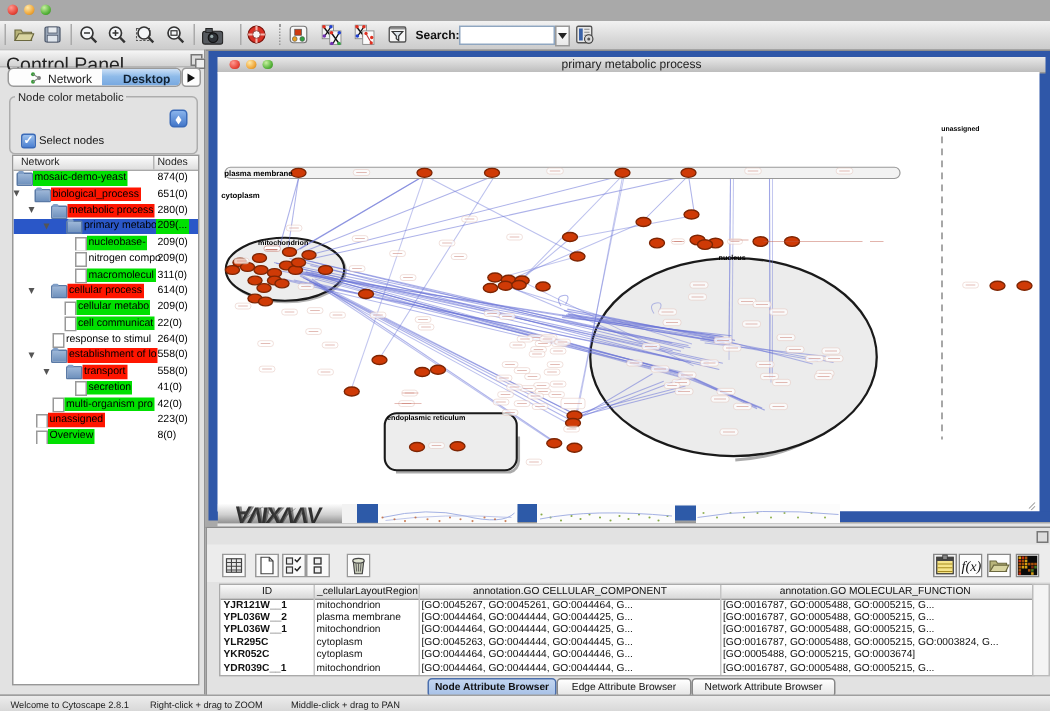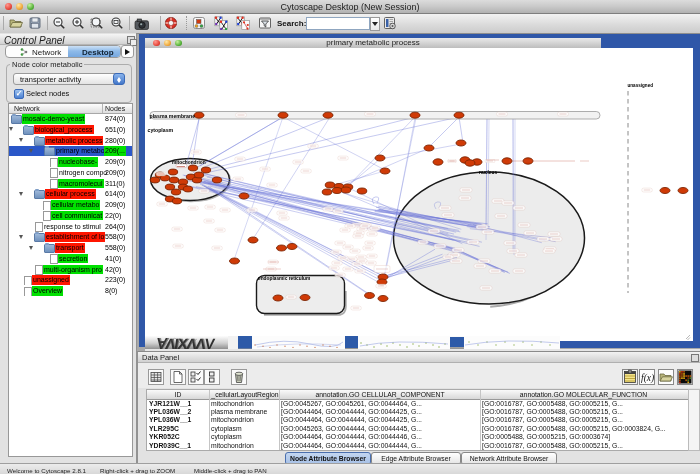--- a/index.html
+++ b/index.html
@@ -11,21 +11,21 @@
 #mactitle .t{width:100%;text-align:center;font-size:9px;color:#222;top:2px;left:0;}
 .light{width:7px;height:7px;border-radius:50%;top:3px;}
 #toolbar{left:0;top:14px;width:700px;height:19px;background:linear-gradient(#f2f2f2,#d9d9d9 60%,#cccccc);border-bottom:1px solid #8e8e8e;}
 .tsep{top:2px;width:1px;height:14px;background:#aaa;}
 #searchlbl{left:277px;top:5px;font-size:8px;color:#111;font-weight:bold;}
 #searchbox{left:306px;top:3px;width:62px;height:11px;background:#fff;border:1px solid #8fa6c0;}
 #searchdrop{left:370px;top:3px;width:8px;height:12px;background:linear-gradient(#fff,#e8e8e8);border:1px solid #999;}
 #searchdrop:after{content:"";position:absolute;left:1px;top:4px;border:3px solid transparent;border-top:4px solid #222;}
 #cpanel{left:0;top:33px;width:136px;height:430px;background:#e2e2e2;border-right:1px solid #929292;}
 #cphead{left:0;top:1px;width:136px;height:10px;background:linear-gradient(#f5f5f5,#d2d2d2);border-bottom:1px solid #b5b5b5;}
-#cphead .t{left:4px;top:1px;font-size:10px;color:#222;font-style:italic;}
+#cphead .t{left:4px;top:1px;font-size:13px;color:#222;}
 #cpfloat{left:127px;top:3px;width:6px;height:6px;border:1px solid #777;background:#ddd;}
 #cpfloat:after{content:"";position:absolute;left:1.5px;top:1.5px;width:5px;height:5px;border:1px solid #777;background:#eee;}
 #tabbar{left:5px;top:12px;width:114px;height:11px;background:#fdfdfd;border:1px solid #9a9a9a;border-radius:4px;overflow:hidden;}
 #tabmosaic{left:62px;top:0px;width:52px;height:11px;background:linear-gradient(#cce0f6,#8fbbe9 45%,#77a8e0);}
 #tabarrow{left:121px;top:12px;width:11px;height:11px;background:#fdfdfd;border:1px solid #9a9a9a;border-radius:3px;}
 #tabarrow:after{content:"";position:absolute;left:3px;top:2.5px;border:3.5px solid transparent;border-left:5px solid #111;}
 .groupbox{left:6px;top:31px;width:124px;height:37px;border:1px solid #adadad;border-radius:4px;}
 #grouplbl{left:10px;top:27px;font-size:7.5px;color:#222;background:#e2e2e2;padding:0 2px;}
 #dropdown{left:13px;top:40px;width:109px;height:10px;background:linear-gradient(#ffffff,#e3e3e3);border:1px solid #9a9a9a;border-radius:3px;}
 #dropdown .t{left:6px;top:1px;font-size:7.5px;color:#111;}
@@ -42,21 +42,21 @@
 .trow{left:0;width:123px;height:10.7px;font-size:7px;color:#000;white-space:nowrap;overflow:hidden;}
 .trow .lbl{position:absolute;top:0.5px;padding:0 1px;line-height:9.5px;}
 .trow .num{position:absolute;top:0.5px;line-height:9.5px;left:95px;padding:0 1px;}
 .bgG{background:#00e000;}
 .bgR{background:#ff1500;}
 .tri{position:absolute;top:3px;width:0;height:0;border:2.8px solid transparent;border-top:4px solid #555;}
 .fold{position:absolute;top:1.5px;width:9px;height:7px;background:linear-gradient(#9db7d8,#6f91bd);border:1px solid #5a7aa6;border-radius:1px;}
 .fold:before{content:"";position:absolute;left:0;top:-2px;width:4px;height:2px;background:#7f9ec7;border-radius:1px 1px 0 0;}
 .file{position:absolute;top:1px;width:6px;height:8px;background:#fff;border:1px solid #999;}
 #nwin{left:139px;top:34px;width:561px;height:313px;background:#2f57a8;}
-#ntitle{left:6px;top:3.5px;width:456px;height:10px;background:linear-gradient(#e9e9e9,#cfcfcf 60%,#bdbdbd);border-bottom:1px solid #9a9a9a;}
+#ntitle{left:6px;top:3.5px;width:552px;height:10px;background:linear-gradient(#e9e9e9,#cfcfcf 60%,#bdbdbd);border-bottom:1px solid #9a9a9a;}
 #ntitle .t{width:100%;left:0;top:0.5px;text-align:center;font-size:8px;color:#222;}
 .nlight{width:6.5px;height:6.5px;border-radius:50%;top:5.5px;}
 #canvas{left:6px;top:14px;width:548px;height:293px;background:#fff;overflow:hidden;}
 #bstrip{left:145px;top:336px;width:415px;height:13px;overflow:hidden;}
 #bluebar{left:560px;top:341px;width:140px;height:6.5px;background:#2f57a8;}
 #understrip{left:145px;top:348.5px;width:555px;height:3.5px;background:#e6e6e6;}
 #dpanel{left:137px;top:351px;width:563px;height:112px;background:#e2e2e2;border-top:1px solid #8a8a8a;border-left:1px solid #929292;}
 #dphead{left:0;top:0;width:563px;height:10px;background:linear-gradient(#f2f2f2,#d0d0d0);border-bottom:1px solid #b0b0b0;}
 #dphead .t{left:4px;top:1px;font-size:7.5px;color:#222;}
 #dpfloat{left:553px;top:2px;width:6px;height:6px;border:1px solid #777;background:#ddd;}
@@ -71,23 +71,20 @@
 .d3{position:absolute;left:134px;}
 .d4{position:absolute;left:335px;}
 #dscroll{left:550px;top:37px;width:10px;height:60px;background:#f4f4f4;border:1px solid #bbb;}
 .btab{top:100px;height:11px;border:1px solid #888;background:linear-gradient(#ffffff,#e4e4e4);font-size:6.8px;color:#111;text-align:center;line-height:11px;border-radius:3px;}
 #btab1{left:147px;width:84px;background:linear-gradient(#c3d6f0,#a6c0e6);border:1px solid #4a6fae;font-weight:bold;}
 #status{left:0;top:463px;width:700px;height:11px;background:linear-gradient(#ececec,#d6d6d6);border-top:1px solid #9f9f9f;font-size:6.2px;color:#222;}
 </style>
 </head>
 <body>
 <div id="app">
-  <div id="mactitle" class="abs">
-    <div class="t abs">Cytoscape Desktop (New Session)</div>
-  </div>
   <div class="light abs" style="left:5px;background:radial-gradient(circle at 35% 30%,#ff9990,#e8483c 60%,#b02318);"></div>
   <div class="light abs" style="left:15.5px;background:radial-gradient(circle at 35% 30%,#ffe9a8,#f0a83c 60%,#c07d18);"></div>
   <div class="light abs" style="left:26.5px;background:radial-gradient(circle at 35% 30%,#c8f0a0,#58b43c 60%,#2d8018);"></div>
   <div id="toolbar" class="abs">
     <div class="tsep abs" style="left:3px"></div>
     <div class="tsep abs" style="left:47px"></div>
     <div class="tsep abs" style="left:129px"></div>
     <div class="tsep abs" style="left:160px"></div>
     <div class="tsep abs" style="left:186px;background:none;border-left:1px dotted #999;"></div>
     <svg class="abs" style="left:9px;top:2px;" width="14" height="14" viewBox="0 0 14 14">
@@ -192,23 +189,20 @@
           <circle cx="2" cy="6.5" r="1.3" fill="#3a9a3a"></circle>
           <circle cx="6" cy="4" r="1.3" fill="#777"></circle>
           <path d="M2 1.5 L6 4 L2 6.5" stroke="#888" stroke-width="0.7" fill="none"></path>
         </svg>
       <div class="abs" style="left:26px;top:1.5px;font-size:8px;color:#222;">Network</div>
       <div class="abs" style="left:76px;top:1.5px;font-size:8px;color:#123;font-weight:bold;">Desktop</div>
     </div>
     <div id="tabarrow" class="abs"></div>
     <div class="groupbox abs"></div>
     <div id="grouplbl" class="abs">Node color metabolic</div>
-    <div id="dropdown" class="abs">
-        <div class="t abs">transporter activity</div>
-      </div>
     <div id="stepper" class="abs"></div>
     <div id="checkbox" class="abs">✓</div>
     <div id="checklbl" class="abs">Select nodes</div>
     <div id="tree" class="abs">
       <div id="treehead" class="abs">
         <div class="n1 abs">Network</div>
           <div class="n2 abs">Nodes</div>
           <div class="sep abs"></div>
       </div>
       <div class="trow abs" style="top:9.50px;">
@@ -732,23 +726,20 @@
         <circle cx="378" cy="6.0" r="0.7" fill="#78a030" opacity="0.8"></circle>
         <circle cx="387" cy="9.0" r="0.7" fill="#78a030" opacity="0.8"></circle>
         <circle cx="396" cy="6.0" r="0.7" fill="#78a030" opacity="0.8"></circle>
         <circle cx="405" cy="9.0" r="0.7" fill="#78a030" opacity="0.8"></circle>
         <path d="M320 9 Q360 2 414 7" stroke="#9aa8e0" stroke-width="0.6" fill="none"></path>
       </svg>
     </div>
   <div id="bluebar" class="abs"></div>
   <div id="understrip" class="abs"></div>
   <div id="dpanel" class="abs">
-    <div id="dphead" class="abs">
-        <div class="t abs">Data Panel</div>
-      </div>
     <div id="dpfloat" class="abs"></div>
     <div id="dtoolbar" class="abs">
         <svg class="abs" style="left:9.5px;top:6px;" width="16" height="16" viewBox="0 0 16 16">
           <rect x="0.5" y="0.5" width="15" height="15" fill="#fafafa" stroke="#999" stroke-width="1"></rect>
           <rect x="3" y="3.5" width="10" height="9" fill="#e8e8e8" stroke="#444" stroke-width="0.8"></rect>
           <path d="M3 6 L13 6 M3 8.5 L13 8.5 M3 11 L13 11 M6.3 3.5 L6.3 12.5 M9.6 3.5 L9.6 12.5" stroke="#444" stroke-width="0.7"></path>
         </svg>
 <svg class="abs" style="left:31.5px;top:6px;" width="16" height="16" viewBox="0 0 16 16">
           <rect x="0.5" y="0.5" width="15" height="15" fill="#fafafa" stroke="#999" stroke-width="1"></rect>
           <path d="M4 2.5 L9.5 2.5 L12 5 L12 13.5 L4 13.5 Z" fill="#fff" stroke="#444" stroke-width="0.8"></path>

